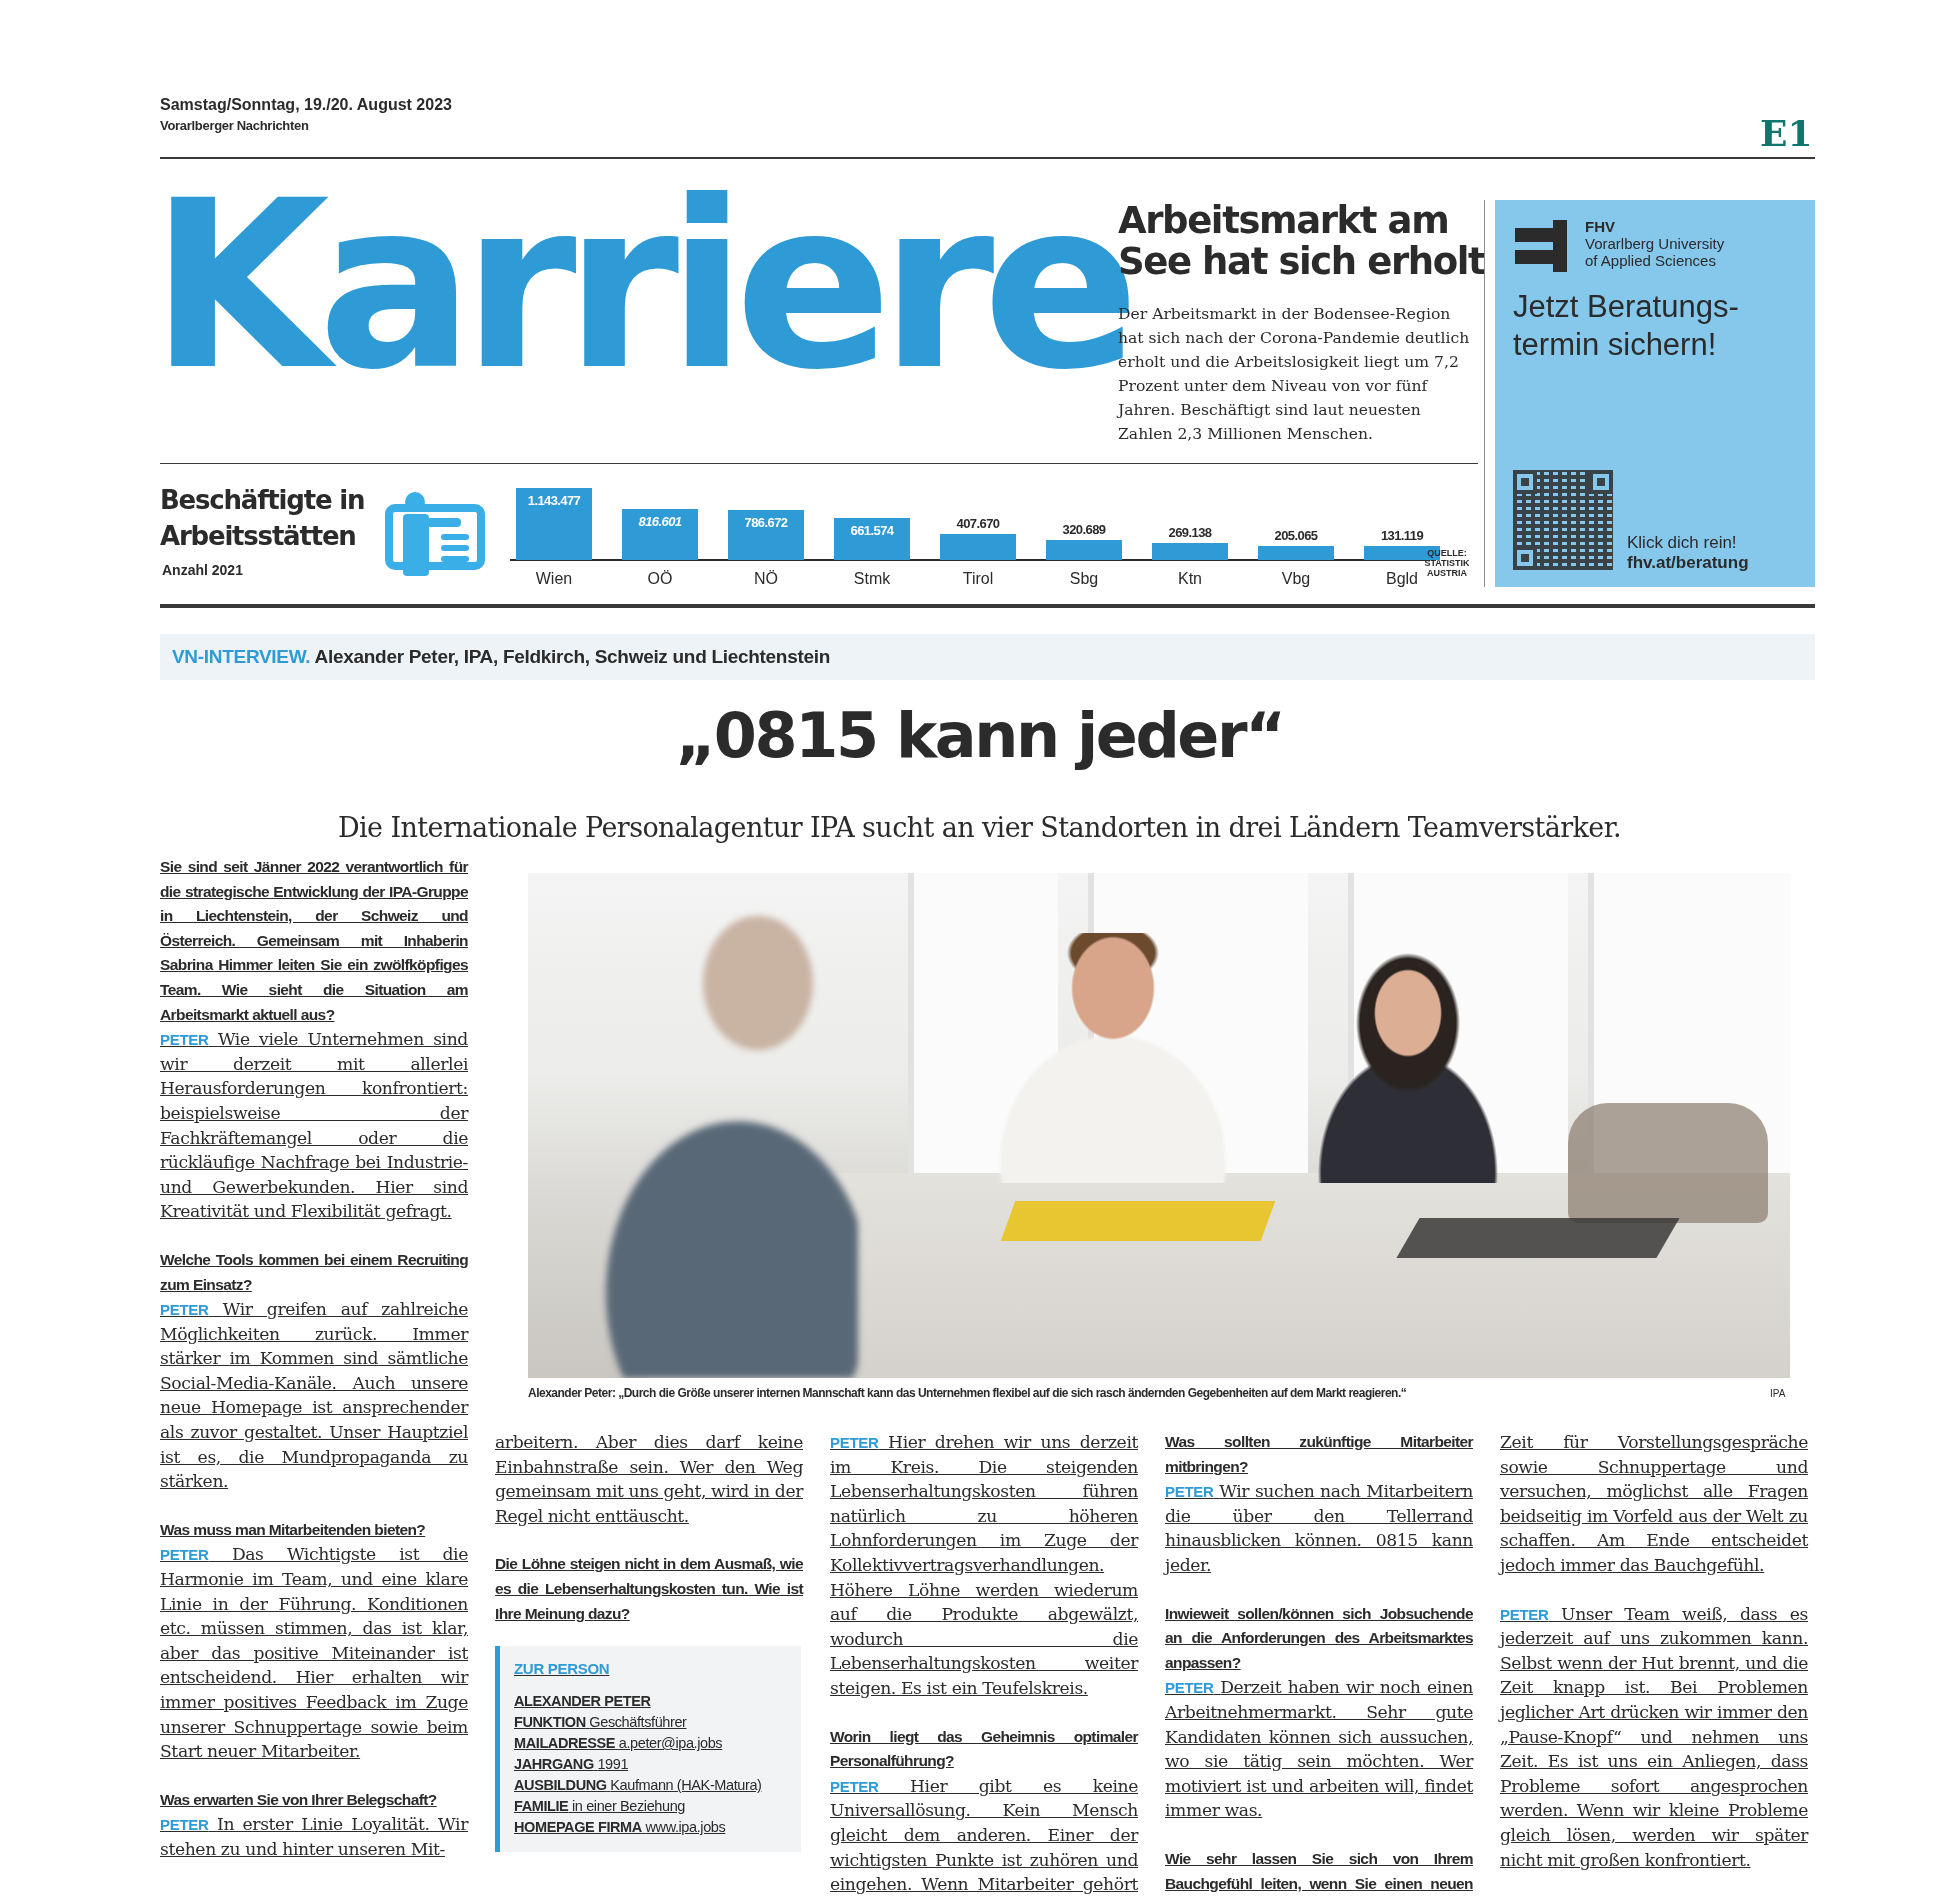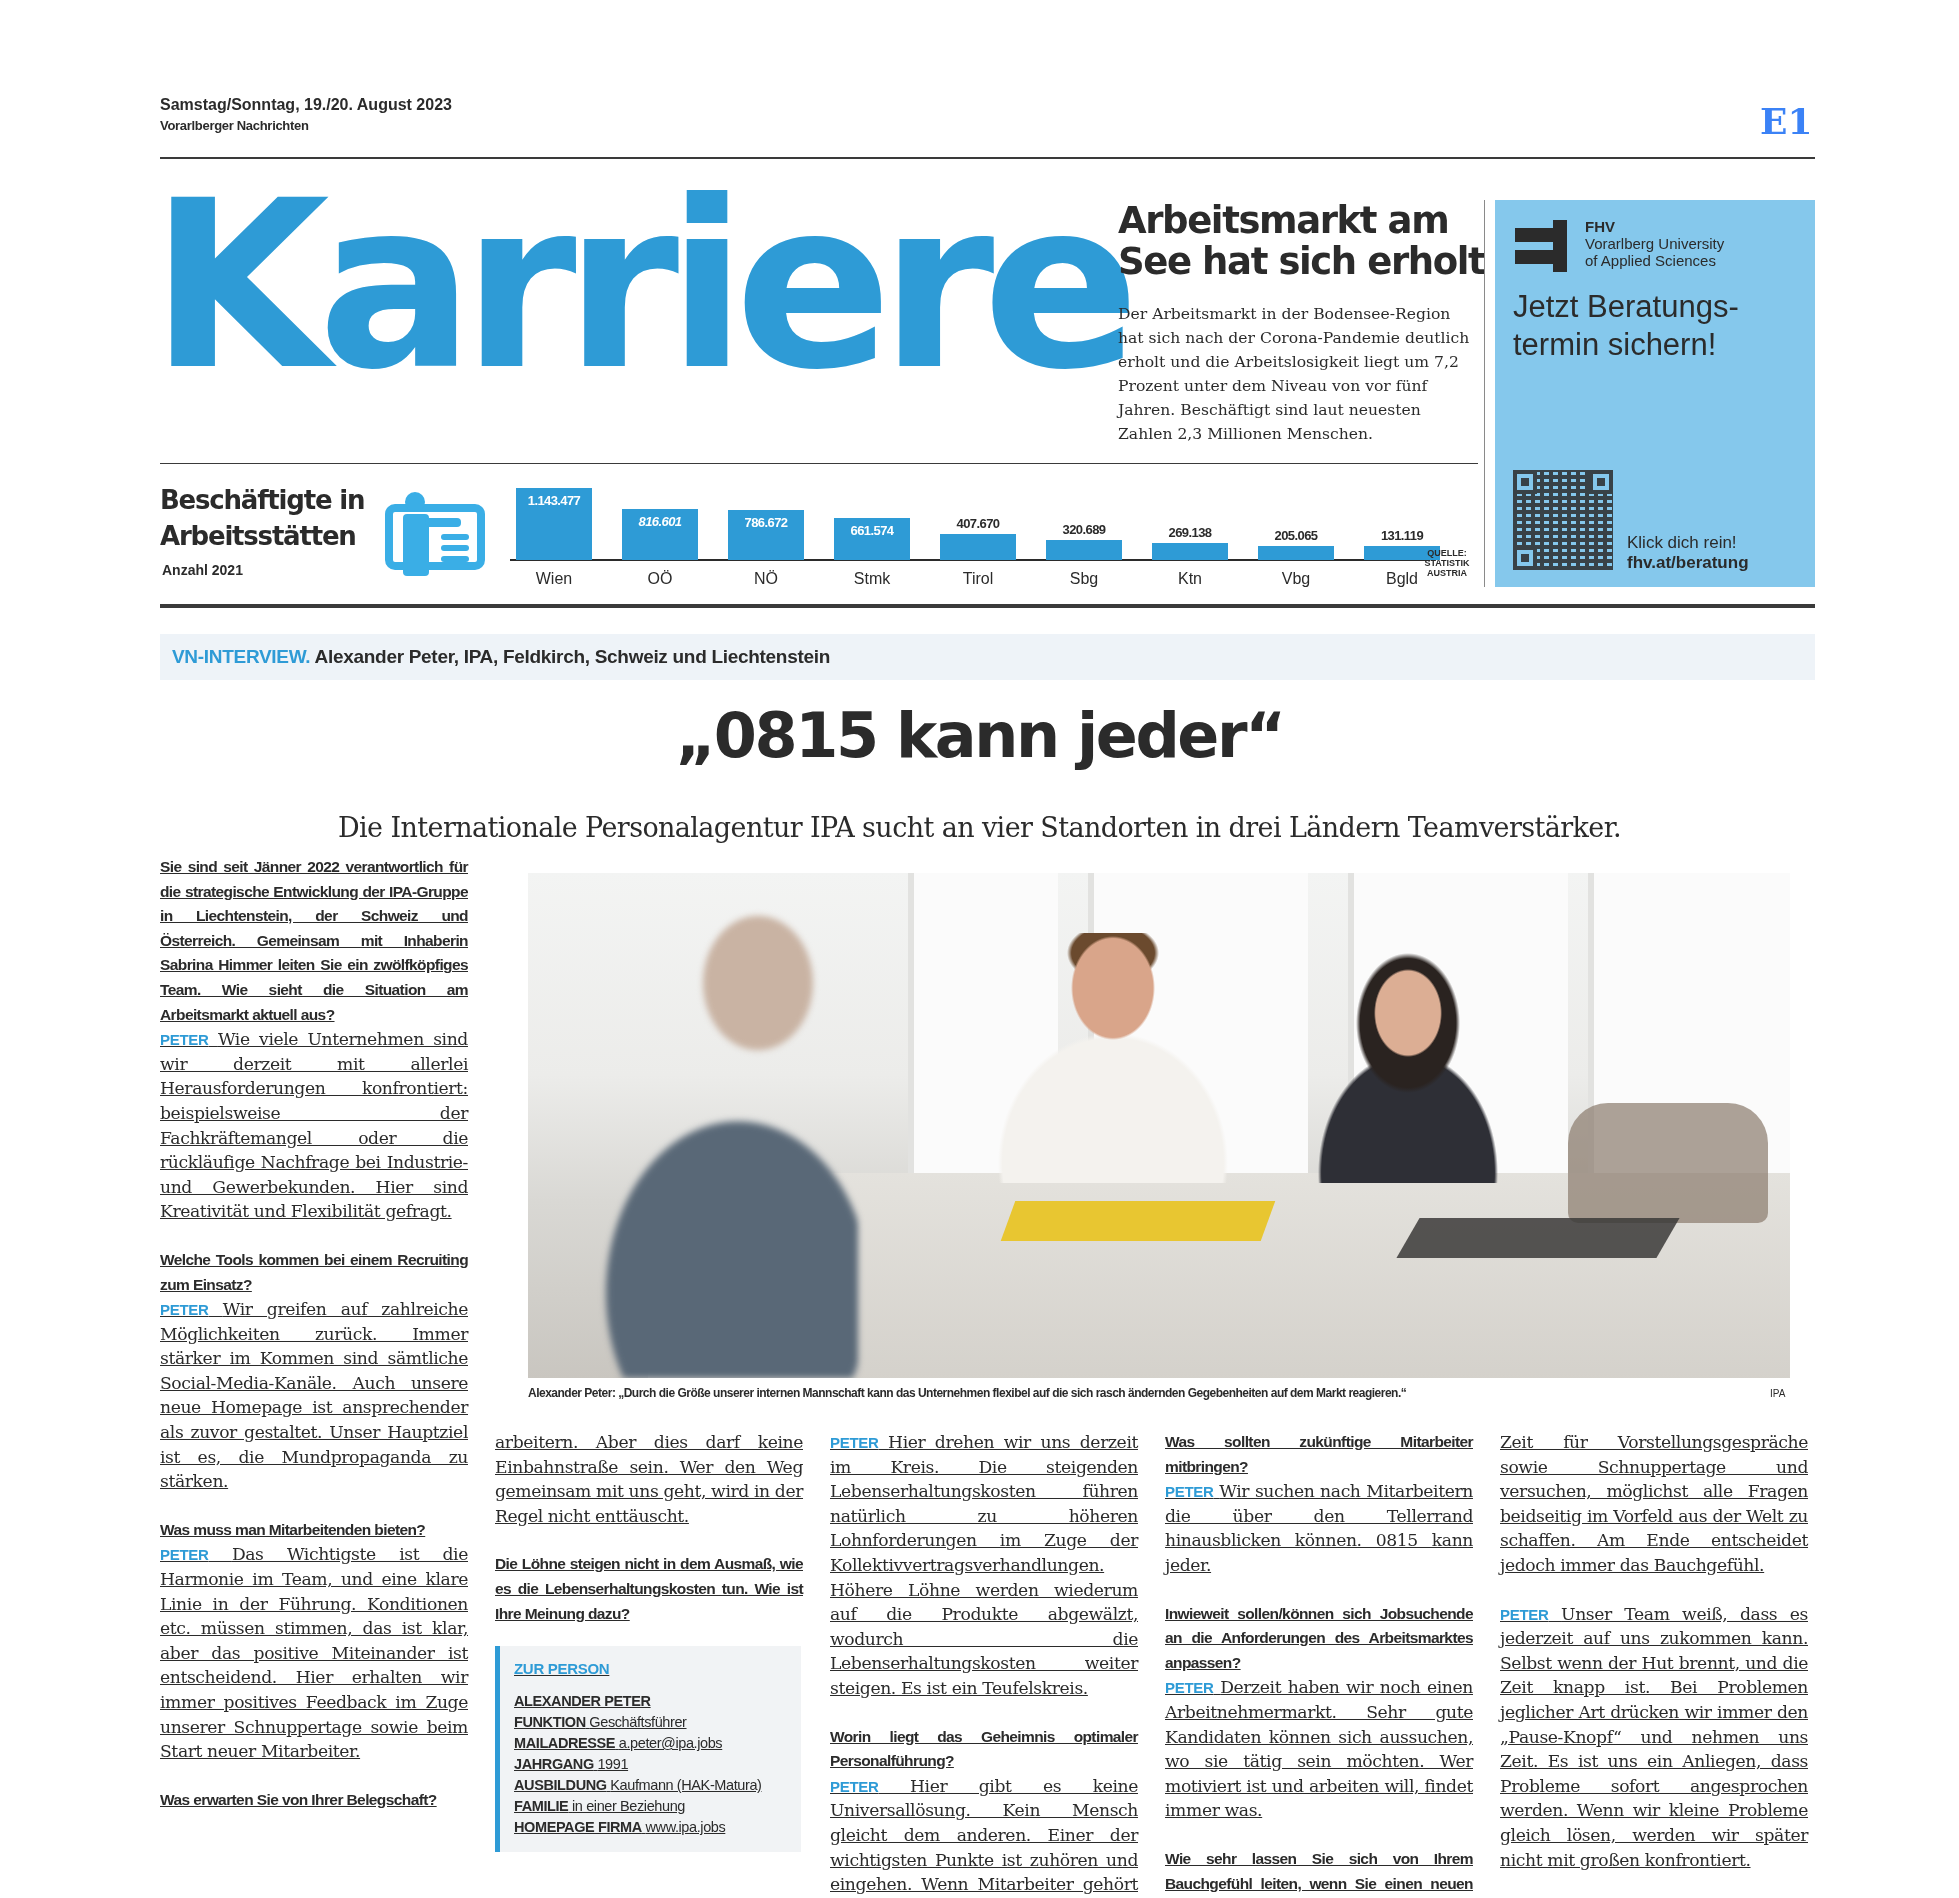--- a/index.html
+++ b/index.html
@@ -3,21 +3,21 @@
 <meta charset="utf-8">
 <style>
   * { box-sizing: border-box; margin: 0; padding: 0; }
   html, body { width: 1959px; height: 1898px; background: #ffffff; overflow: hidden; }
   body { position: relative; font-family: "DejaVu Serif", serif; color: #2b2b2b; }
   .abs { position: absolute; }
 
   
   #hdr-date { left: 160px; top: 96px; font: bold 16px "Liberation Sans", sans-serif; color: #2b2b2b; }
   #hdr-paper { left: 160px; top: 118px; font: bold 13px "Liberation Sans", sans-serif; color: #2b2b2b; letter-spacing: -0.3px; }
-  #hdr-page { left: 1760px; top: 100px; font: bold 36px "DejaVu Serif", serif; color: #3b82f6; text-align: center; }
+  #hdr-page { left: 1760px; top: 112px; font: bold 36px "DejaVu Serif", serif; color: #0f766e; text-align: center; }
   .rule { position: absolute; background: #3a3a3a; }
 
   
   #karriere { left: 150px; top: 170px; font: bold 232px/1 "DejaVu Sans", sans-serif; color: #2e9bd6; letter-spacing: -12px; }
 
   
   #teaser-title { left: 1118px; top: 200px; width: 370px; font: bold 37px/41px "DejaVu Sans", sans-serif; color: #2b2b2b; letter-spacing: -1.4px; }
   #teaser-body { left: 1118px; top: 302px; width: 362px; font: 15.6px/24px "DejaVu Serif", serif; color: #2b2b2b; text-align: left; }
 
   
@@ -214,20 +214,21 @@
   <p class="q">Sie sind seit Jänner 2022 verantwortlich für die strategische Entwicklung der IPA-Gruppe in Liechtenstein, der Schweiz und Österreich. Gemeinsam mit Inhaberin Sabrina Himmer leiten Sie ein zwölfköpfiges Team. Wie sieht die Situation am Arbeitsmarkt aktuell aus?</p>
   <p><span class="sp">PETER</span> <span>Wie viele Unternehmen sind wir derzeit mit allerlei Herausforderungen konfrontiert: beispielsweise der Fachkräftemangel oder die rückläufige Nachfrage bei Industrie- und Gewerbekunden. Hier sind Kreativität und Flexibilität gefragt.</span></p>
   <div class="gap"></div>
   <p class="q">Welche Tools kommen bei einem Recruiting zum Einsatz?</p>
   <p><span class="sp">PETER</span> <span>Wir greifen auf zahlreiche Möglichkeiten zurück. Immer stärker im Kommen sind sämtliche Social-Media-Kanäle. Auch unsere neue Homepage ist ansprechender als zuvor gestaltet. Unser Hauptziel ist es, die Mundpropaganda zu stärken.</span></p>
   <div class="gap"></div>
   <p class="q">Was muss man Mitarbeitenden bieten?</p>
   <p><span class="sp">PETER</span> <span>Das Wichtigste ist die Harmonie im Team, und eine klare Linie in der Führung. Konditionen etc. müssen stimmen, das ist klar, aber das positive Miteinander ist entscheidend. Hier erhalten wir immer positives Feedback im Zuge unserer Schnuppertage sowie beim Start neuer Mitarbeiter.</span></p>
   <div class="gap"></div>
   <p class="q">Was erwarten Sie von Ihrer Belegschaft?</p>
+  <p><span class="sp">PETER</span> <span>In erster Linie Loyalität. Wir stehen zu und hinter unseren Mit-</span></p>
 </div>
 
 <div class="col" id="col2">
   <p>arbeitern. Aber dies darf keine Einbahnstraße sein. Wer den Weg gemeinsam mit uns geht, wird in der Regel nicht enttäuscht.</p>
   <div class="gap"></div>
   <p class="q">Die Löhne steigen nicht in dem Ausmaß, wie es die Lebenserhaltungskosten tun. Wie ist Ihre Meinung dazu?</p>
   <div id="zp">
     <div id="zp-title">ZUR PERSON</div>
     <div class="row"><b>ALEXANDER PETER</b></div>
     <div id="zp-rows">

